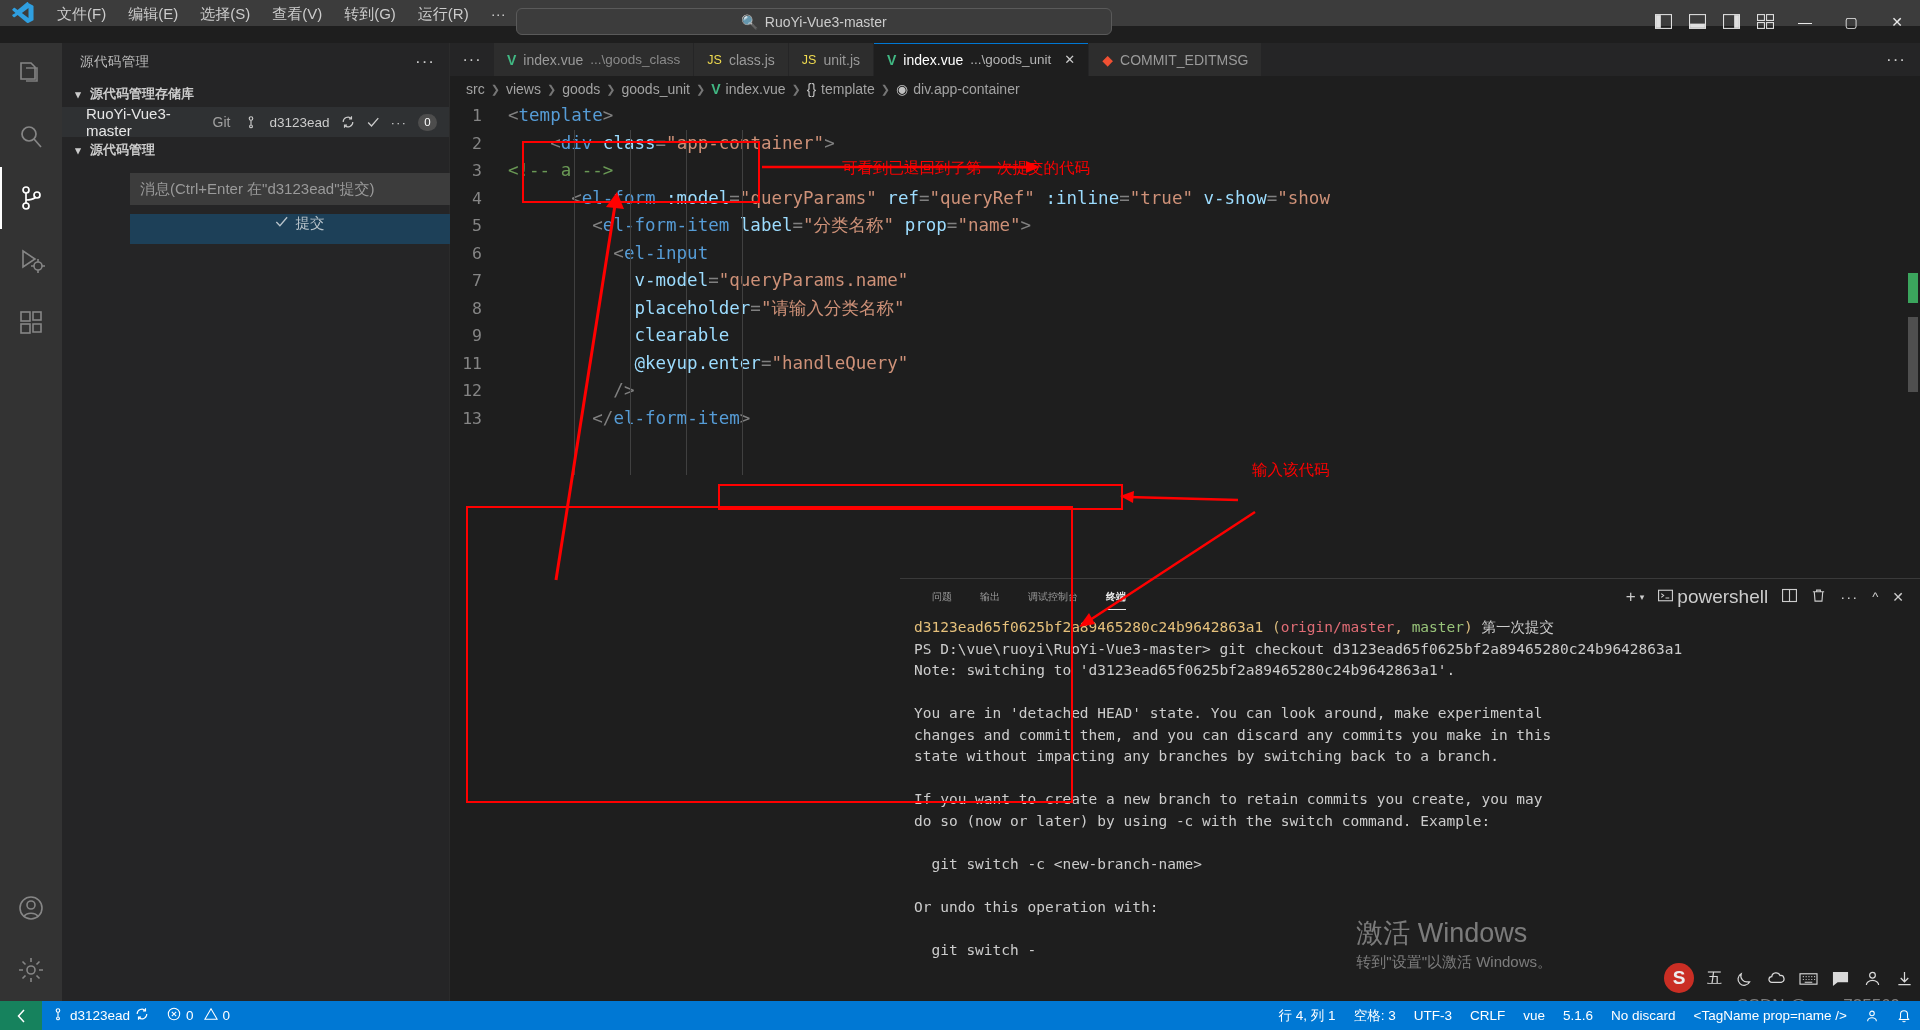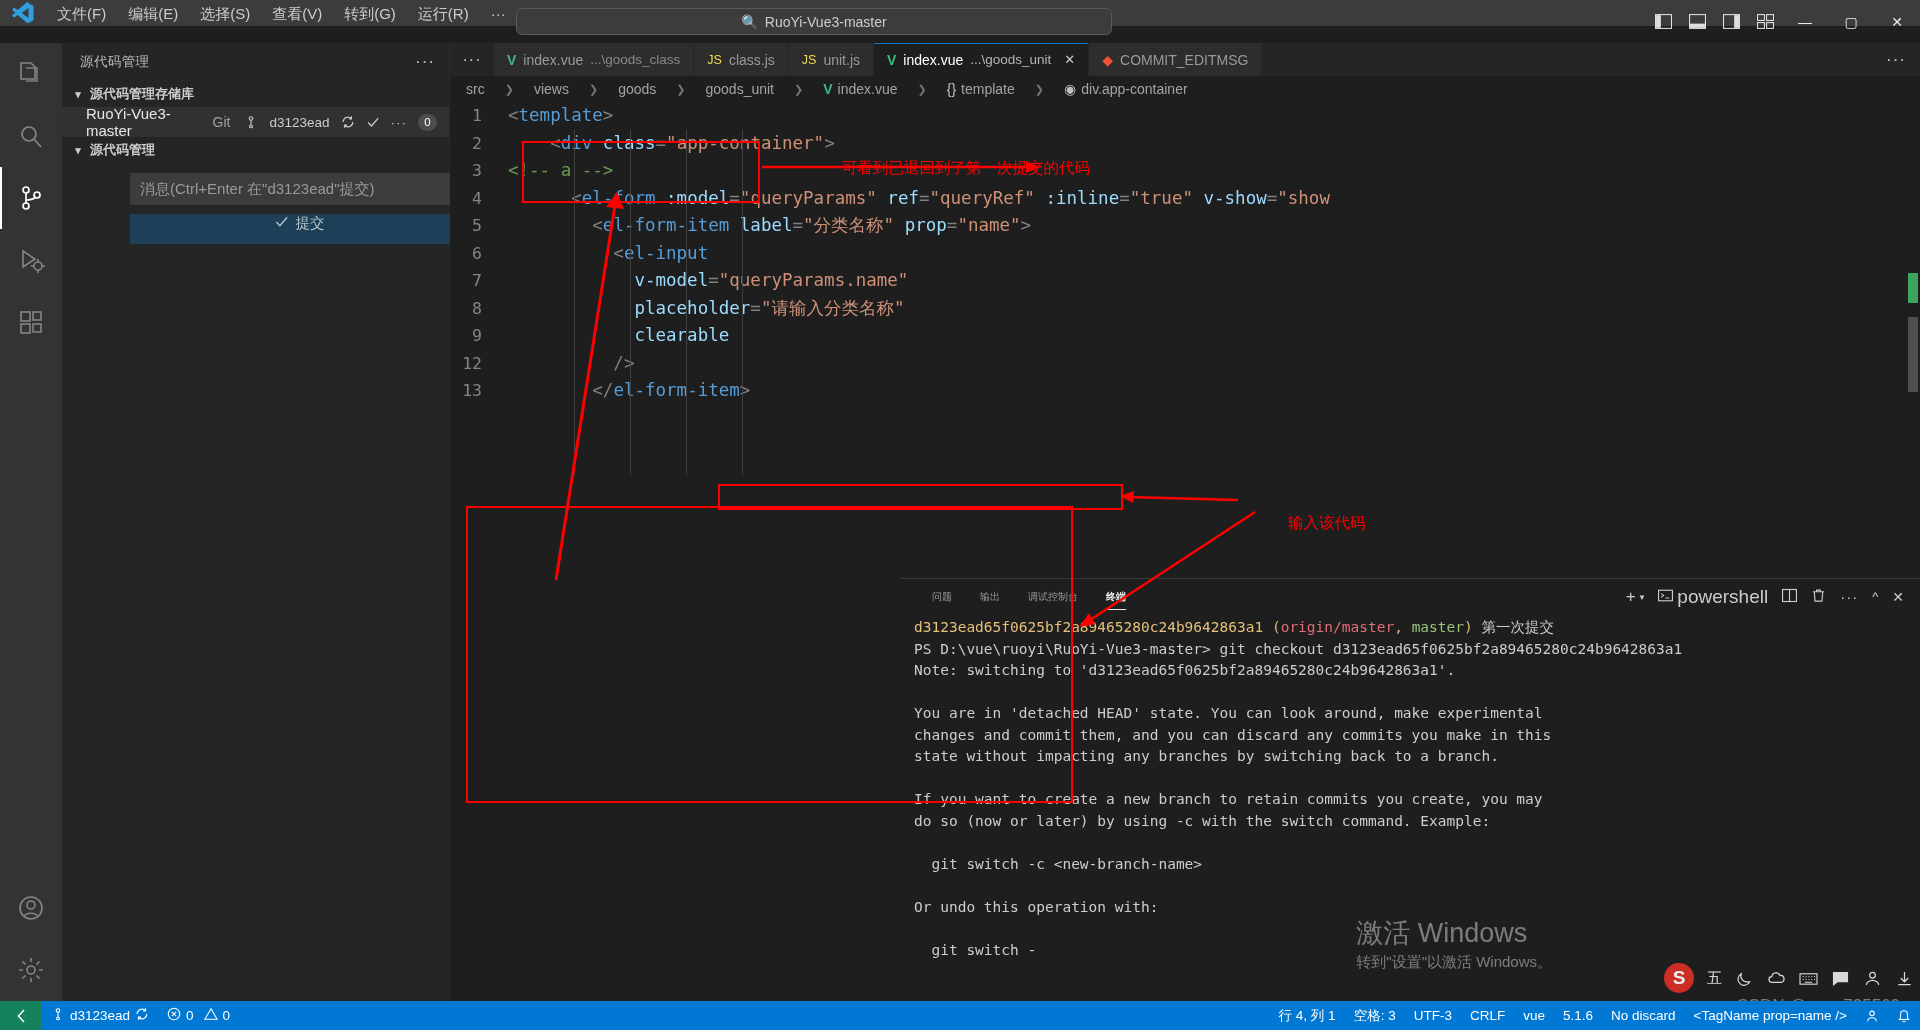--- a/index.html
+++ b/index.html
@@ -114,21 +114,21 @@
   .git-ico { color:#f05033; font-size:14px; }
   .tab-close { margin-left:6px; font-size:13px; color:#cccccc; }
   #tab-dots-left {
     width:44px; display:flex; align-items:center; justify-content:center;
     color:#cccccc; font-size:16px; background:#252526; letter-spacing:1px;
   }
   #tabbar-right { margin-left:auto; display:flex; align-items:center; padding-right:14px;
                   color:#cccccc; font-size:17px; letter-spacing:1px; background:#252526; }
 
   #breadcrumb {
-    height:26px; display:flex; align-items:center; gap:20px; padding-left:16px;
+    height:26px; display:flex; align-items:center; gap:6px; padding-left:16px;
     font-size:14px; color:#a3a3a3; background:#1e1e1e;
   }
   #breadcrumb .sep { color:#767676; font-size:11px; }
   #breadcrumb .crumb { display:flex; align-items:center; gap:5px; }
   .brace { color:#c0c0c0; }
 
   #code {
     position:absolute; left:0; right:0; top:59px; bottom:auto; height:373px;
     overflow:hidden; background:#1e1e1e;
     font-family:"DejaVu Sans Mono", monospace; font-size:17.5px; line-height:27.5px;
@@ -463,20 +463,21 @@
   <div id="code">
       <div class="cline"><div class="lnum">1</div><div class="ctext"><span class="punc">&lt;</span><span class="tag">template</span><span class="punc">&gt;</span></div></div>
       <div class="cline"><div class="lnum">2</div><div class="ctext"><span>    </span><span class="punc">&lt;</span><span class="tag">div</span><span> </span><span class="attr">class</span><span class="punc">=</span><span class="str">"app-container"</span><span class="punc">&gt;</span></div></div>
       <div class="cline"><div class="lnum">3</div><div class="ctext"><span class="cmt">&lt;!-- a --&gt;</span></div></div>
       <div class="cline"><div class="lnum">4</div><div class="ctext"><span>      </span><span class="punc">&lt;</span><span class="tag">el-form</span><span> </span><span class="attr">:model</span><span class="punc">=</span><span class="str">"queryParams"</span><span> </span><span class="attr">ref</span><span class="punc">=</span><span class="str">"queryRef"</span><span> </span><span class="attr">:inline</span><span class="punc">=</span><span class="str">"true"</span><span> </span><span class="attr">v-show</span><span class="punc">=</span><span class="str">"show</span></div></div>
       <div class="cline"><div class="lnum">5</div><div class="ctext"><span>        </span><span class="punc">&lt;</span><span class="tag">el-form-item</span><span> </span><span class="attr">label</span><span class="punc">=</span><span class="str">"分类名称"</span><span> </span><span class="attr">prop</span><span class="punc">=</span><span class="str">"name"</span><span class="punc">&gt;</span></div></div>
       <div class="cline"><div class="lnum">6</div><div class="ctext"><span>          </span><span class="punc">&lt;</span><span class="tag">el-input</span></div></div>
       <div class="cline"><div class="lnum">7</div><div class="ctext"><span>            </span><span class="attr">v-model</span><span class="punc">=</span><span class="str">"queryParams.name"</span></div></div>
       <div class="cline"><div class="lnum">8</div><div class="ctext"><span>            </span><span class="attr">placeholder</span><span class="punc">=</span><span class="str">"请输入分类名称"</span></div></div>
       <div class="cline"><div class="lnum">9</div><div class="ctext"><span>            </span><span class="attr">clearable</span></div></div>
+      <div class="cline"><div class="lnum">11</div><div class="ctext"><span>            </span><span class="attr">@keyup.enter</span><span class="punc">=</span><span class="str">"handleQuery"</span></div></div>
       <div class="cline"><div class="lnum">12</div><div class="ctext"><span>          </span><span class="punc">/&gt;</span></div></div>
       <div class="cline"><div class="lnum">13</div><div class="ctext"><span>        </span><span class="punc">&lt;/</span><span class="tag">el-form-item</span><span class="punc">&gt;</span></div></div>
       <div style="position: absolute; left: 124px; top: 28px; bottom: 0px; width: 1px; background: rgb(64, 64, 64);"></div>
       <div style="position: absolute; left: 180px; top: 28px; bottom: 0px; width: 1px; background: rgb(64, 64, 64);"></div>
       <div style="position: absolute; left: 236px; top: 28px; bottom: 0px; width: 1px; background: rgb(64, 64, 64);"></div>
       <div style="position: absolute; left: 292px; top: 28px; bottom: 0px; width: 1px; background: rgb(64, 64, 64);"></div>
     </div>
 
   <div id="editor-vscroll">
     <div class="thumb"></div>
@@ -536,21 +537,21 @@
   <polygon points="617,192 606,207 624,209" fill="#ff0000"></polygon>
 
   <line x1="1238" y1="500" x2="1128" y2="497" stroke="#ff0000" stroke-width="2.5"></line>
   <polygon points="1120,496 1134,491 1133,503" fill="#ff0000"></polygon>
 
   <line x1="1255" y1="512" x2="1090" y2="620" stroke="#ff0000" stroke-width="2.5"></line>
   <polygon points="1079,627 1095,624 1089,613" fill="#ff0000"></polygon>
 </svg>
 
 <div class="anno-label" style="left:842px; top:158px;">可看到已退回到了第一次提交的代码</div>
-<div class="anno-label" style="left:1252px; top:513px;margin-left:36px;">输入该代码</div>
+<div class="anno-label" style="left:1252px; top:460px;">输入该代码</div>
 
 <div id="wm-activate">
   <span>激活 Windows</span>
   <span class="sm">转到"设置"以激活 Windows。</span>
 </div>
 <div id="wm-csdn">CSDN @qwer735569</div>
 
 <div id="tray">
   <div id="tray-s">S</div>
   <div>五</div>

